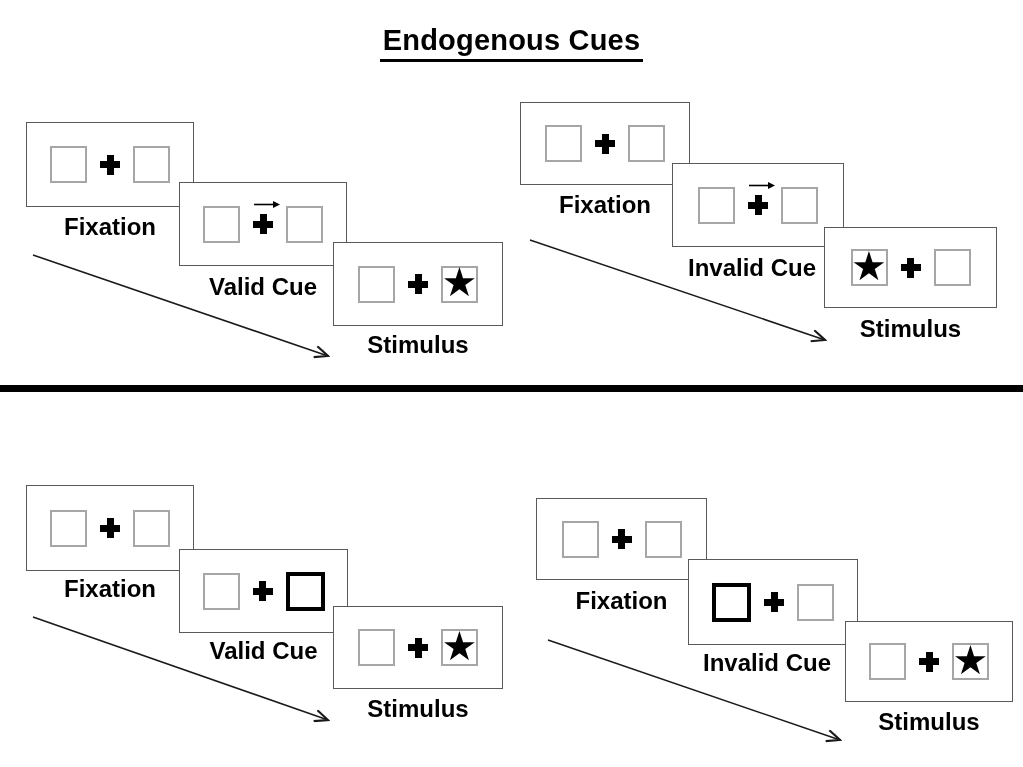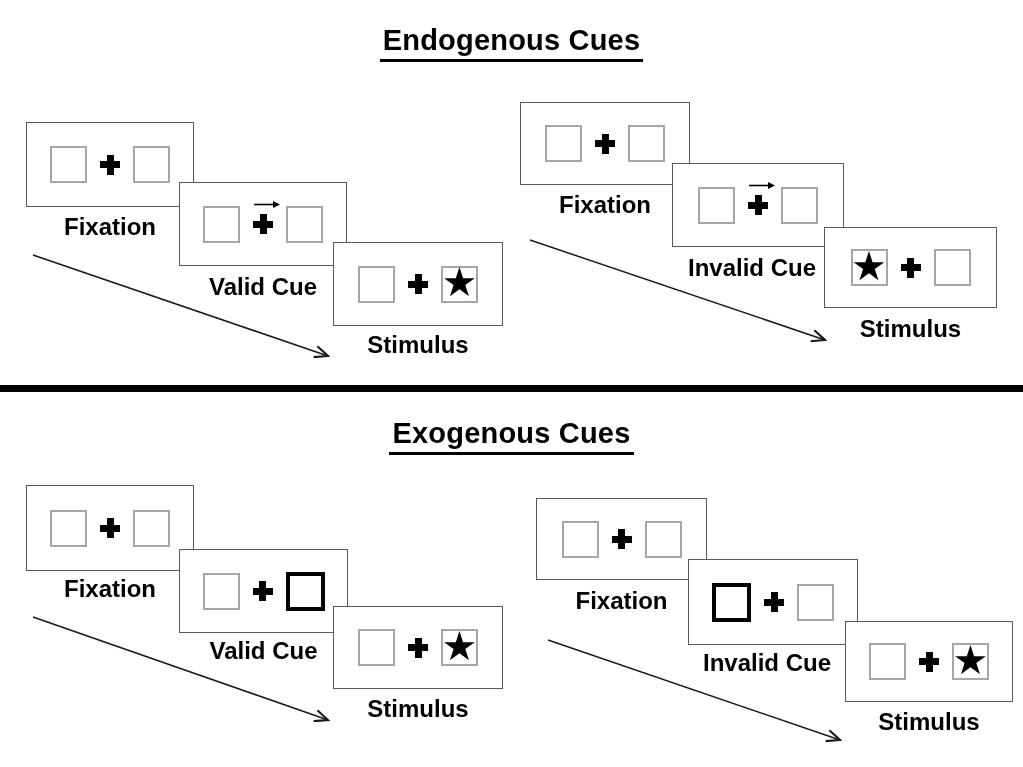--- a/index.html
+++ b/index.html
@@ -142,23 +142,20 @@
             <i class="ch"></i>
           </span>
       </span>
       <span class="box"></span>
     </div>
     <div class="plabel z3" style="left:824px;top:318px;width:173px;">Stimulus</div>
   </div>
 
   <div class="divider" style="top:385px;"></div>
 
-  <div class="section-title" style="top:417px;">
-    <span>Exogenous Cues</span>
-  </div>
 
   <div>
     <div class="panel z1" style="left:26px;top:485px;width:168px;height:86px;">
       <span class="box"></span>
       <span class="crosswrap">
         <span class="cross">
             <i class="cv"></i>
             <i class="ch"></i>
           </span>
       </span>

